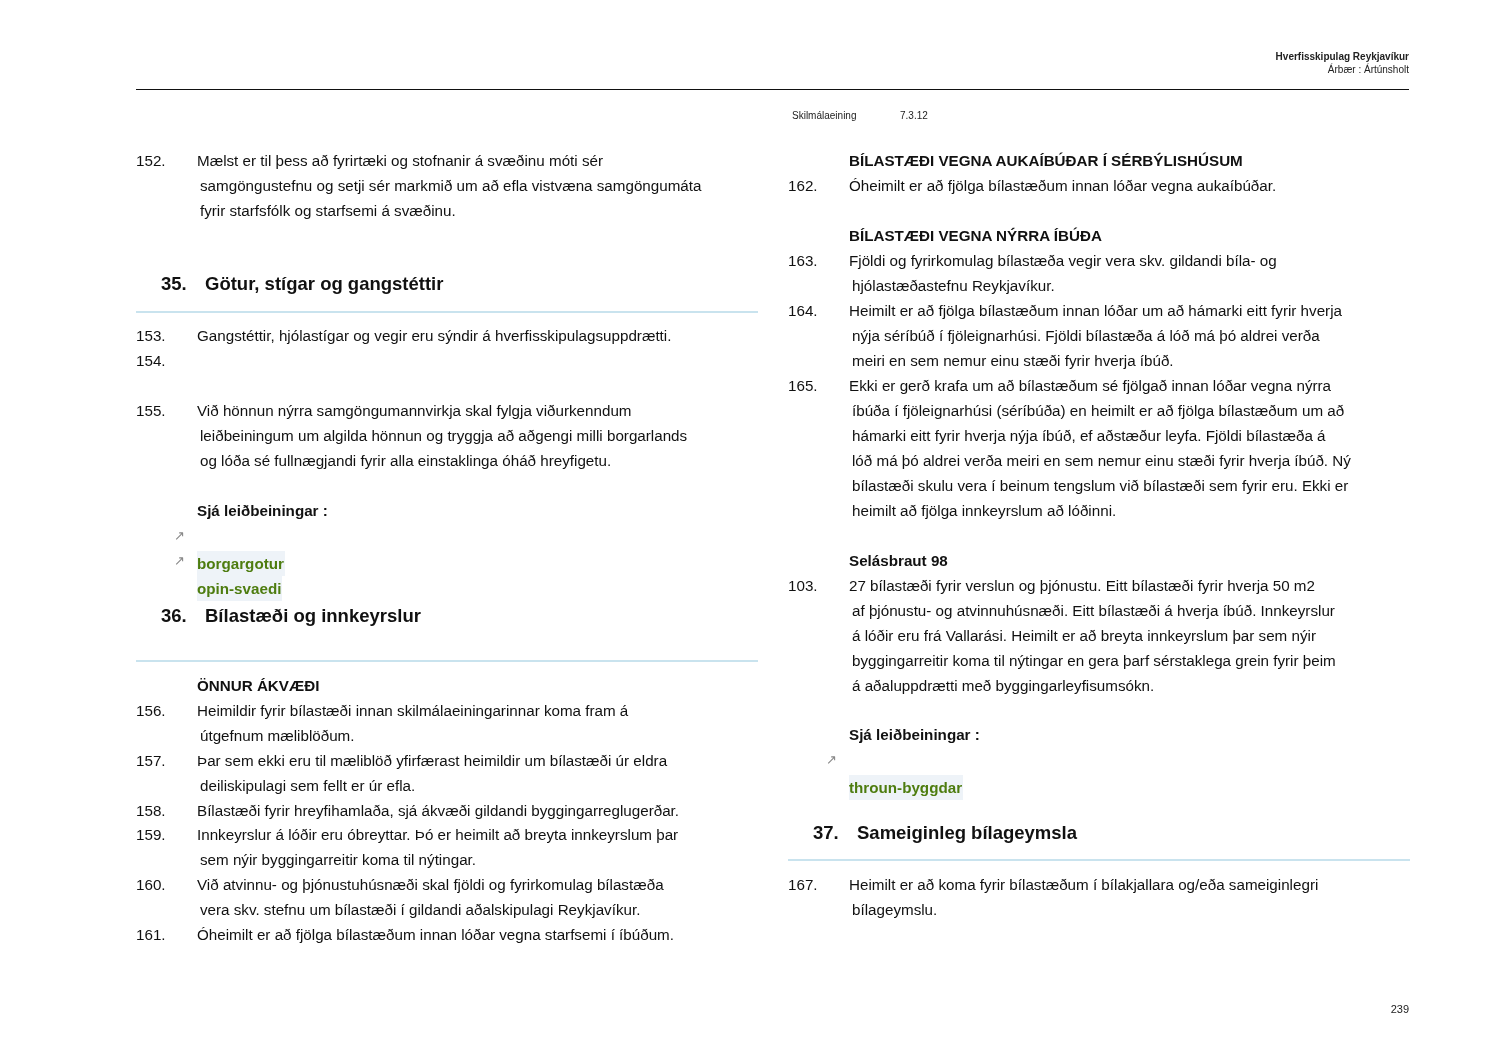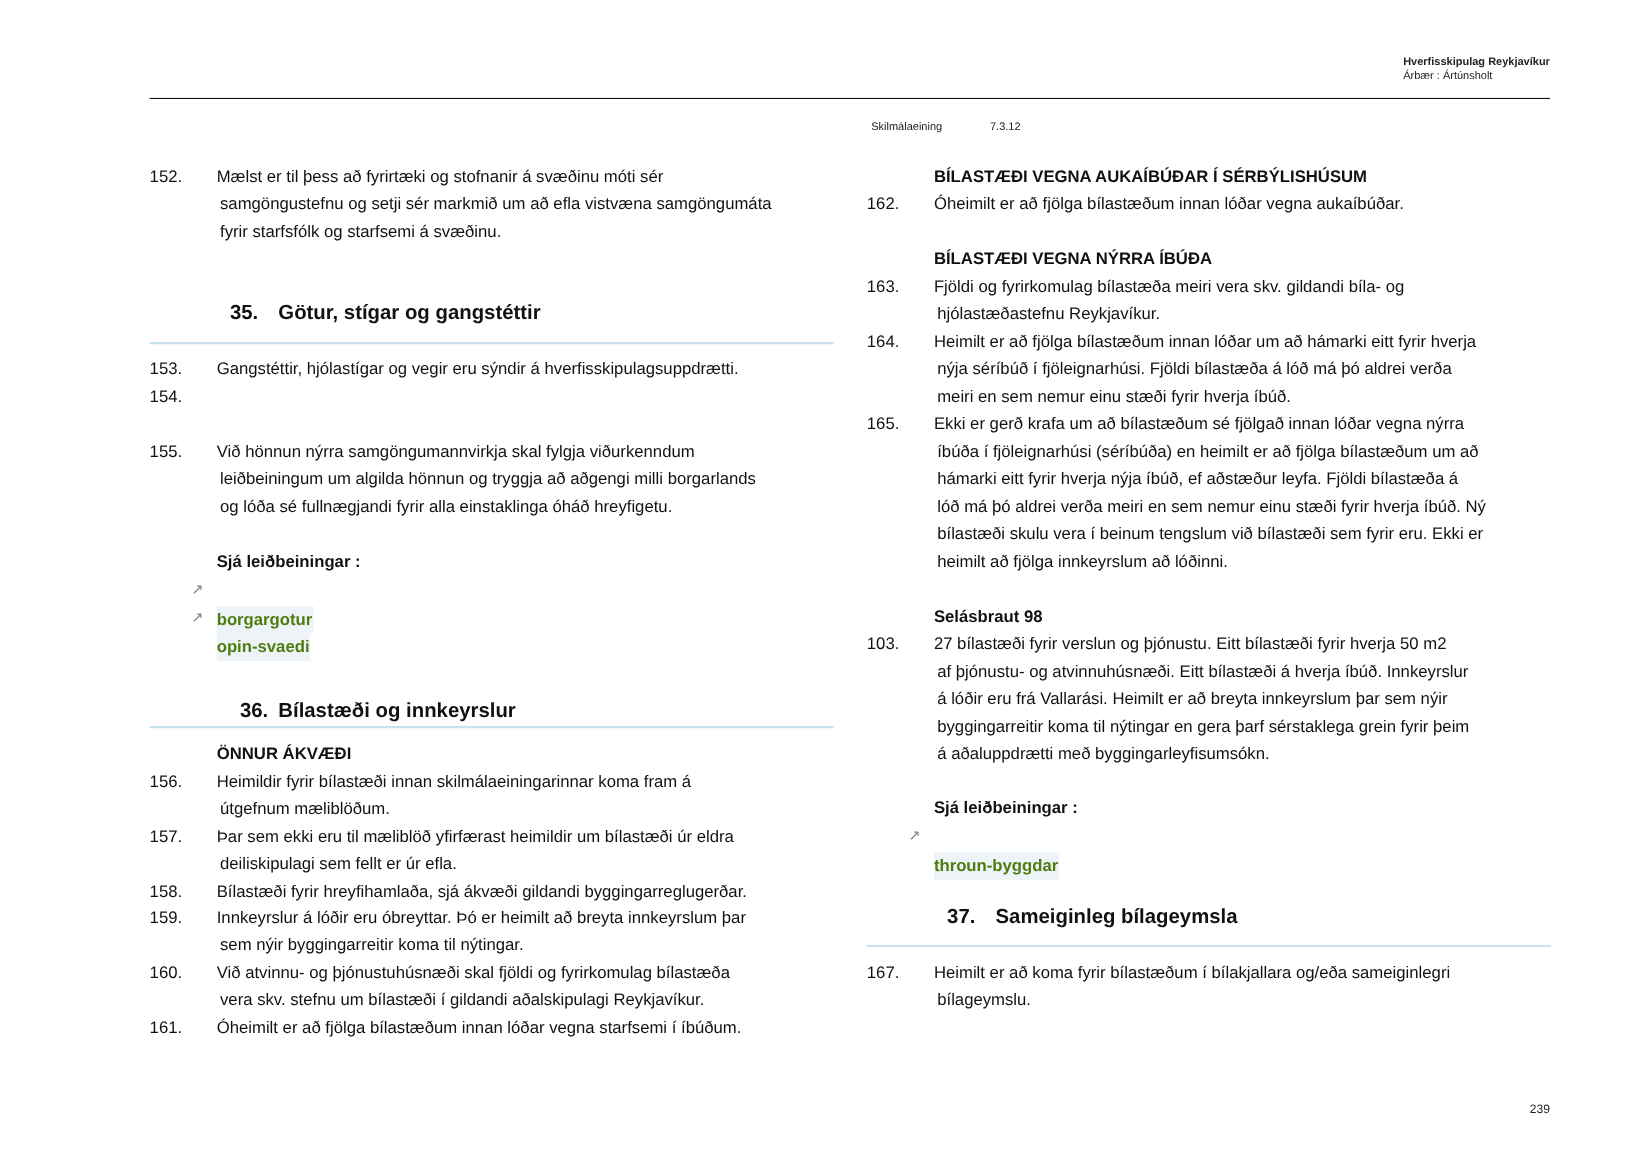--- a/index.html
+++ b/index.html
@@ -1,35 +1,35 @@
 <!DOCTYPE html>
 <html><head>
 <meta charset="utf-8">
 <style>
   html, body { margin: 0; padding: 0; background: #ffffff; }
   body {
     width: 1500px; height: 1061px; position: relative; overflow: hidden;
     font-family: "Liberation Sans", sans-serif; color: #111111;
   }
   .hdr-sub { position: absolute; top: 62px; font-size: 10px; color: #222; margin-top: 48px; }
-  .hdr-right { position: absolute; right: 91px; top: 50px; font-size: 10px; line-height: 13px; color: #222; }
+  .hdr-right { position: absolute; right: 91px; top: 50px; text-align: right; font-size: 10px; line-height: 13px; color: #222; }
   .hdr-right .t { font-weight: bold; }
   .hdr-line { position: absolute; left: 136px; right: 91px; top: 89px; height: 1px; background: #111; }
 
   .col { position: absolute; width: 622px; }
   .col.left { left: 136px; }
   .col.right { left: 788px; }
 
   .row { position: absolute; left: 0; right: 0; font-size: 15.2px; line-height: 25px; }
   .num { position: absolute; left: 0; width: 50px; }
   .txt { position: absolute; left: 61px; right: 0; }
   .txt .cont { padding-left: 3px; display: block; }
   .sub { font-weight: bold; }
 
-  .h2 { position: absolute; left: 25px; font-size: 18.5px; font-weight: bold; line-height: 24px; margin-left: 48px; }
+  .h2 { position: absolute; left: 25px; font-size: 18.5px; font-weight: bold; line-height: 24px; }
   .h2 .hn { display: inline-block; width: 44px; }
   .rule { position: absolute; left: 0; right: 0; height: 2px; background: #c9e3ee; }
 
   .link-row { position: absolute; left: 0; font-size: 15.2px; line-height: 25px; font-weight: bold; }
   .arrow { position: absolute; left: 38px; color: #888; font-weight: normal; font-size: 13px; }
   .link { position: absolute; left: 61px; background: #eef3f8; white-space: nowrap; padding-right: 1px; text-decoration: none; color: #4d7c0f; margin-top: 28px; }
 
   .pageno { position: absolute; right: 91px; top: 1003px; font-size: 11px; color: #222; }
 </style>
 </head>
@@ -81,21 +81,21 @@
   </div>
   <div class="link-row" style="top:523px;">
     <span class="arrow">↗</span>
     <a class="link">borgargotur</a>
   </div>
   <div class="link-row" style="top:548px;">
     <span class="arrow">↗</span>
     <a class="link">opin-svaedi</a>
   </div>
 
-  <div class="h2" style="top:634px;text-align:center;">
+  <div class="h2" style="top:604px;">
     <span class="hn">36.</span><span>Bílastæði og innkeyrslur</span>
   </div>
   <div class="rule" style="top:660px;"></div>
 
   <div class="row sub" style="top:673px;">
     <span class="txt">ÖNNUR ÁKVÆÐI</span>
   </div>
   <div class="row" style="top:698px;">
     <span class="num">156.</span>
     <span class="txt">
@@ -142,21 +142,21 @@
     <span class="num">162.</span>
     <span class="txt"><span>Óheimilt er að fjölga bílastæðum innan lóðar vegna aukaíbúðar.</span></span>
   </div>
 
   <div class="row sub" style="top:223px;">
     <span class="txt">BÍLASTÆÐI VEGNA NÝRRA ÍBÚÐA</span>
   </div>
   <div class="row" style="top:248px;">
     <span class="num">163.</span>
     <span class="txt">
-      <span>Fjöldi og fyrirkomulag bílastæða meiri vera skv. gildandi bíla- og</span>
+      <span>Fjöldi og fyrirkomulag bílastæða vegir vera skv. gildandi bíla- og</span>
       <span class="cont">hjólastæðastefnu Reykjavíkur.</span>
     </span>
   </div>
   <div class="row" style="top:298px;">
     <span class="num">164.</span>
     <span class="txt">
       <span>Heimilt er að fjölga bílastæðum innan lóðar um að hámarki eitt fyrir hverja</span>
       <span class="cont">nýja séríbúð í fjöleignarhúsi. Fjöldi bílastæða á lóð má þó aldrei verða</span>
       <span class="cont">meiri en sem nemur einu stæði fyrir hverja íbúð.</span>
     </span>

